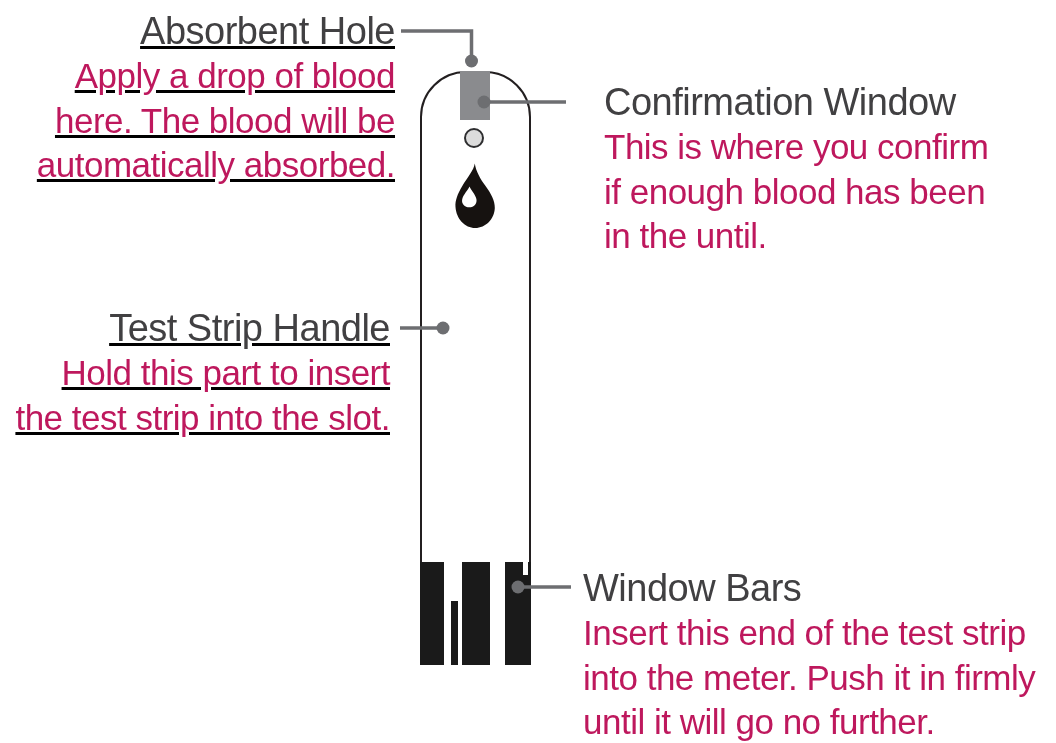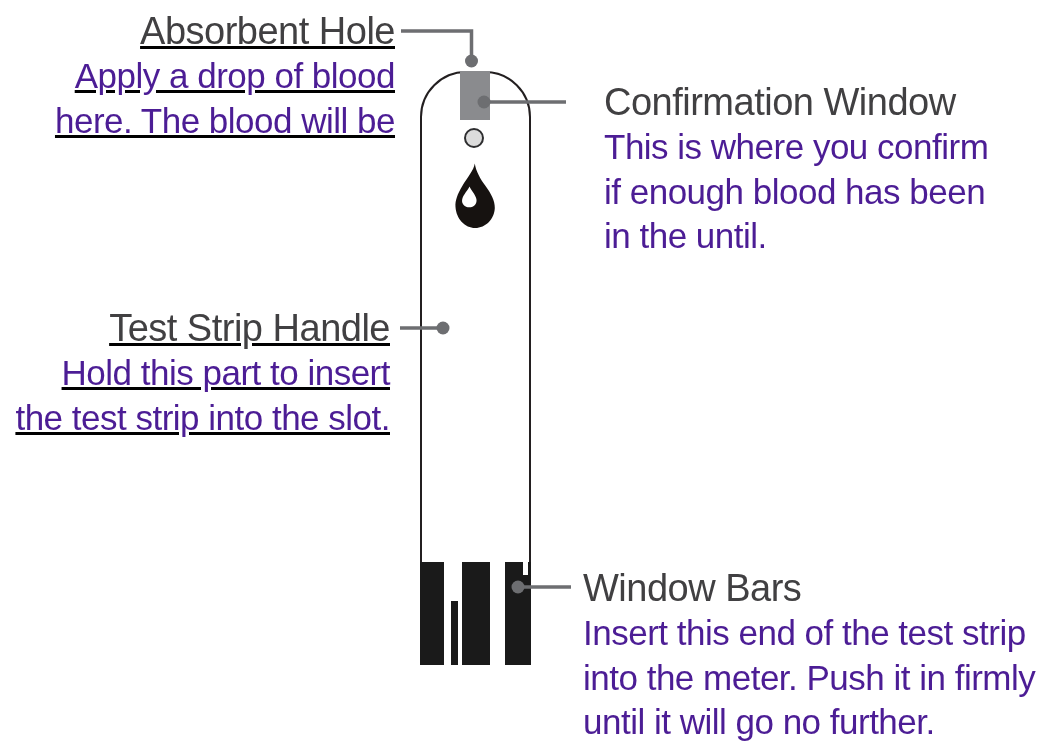--- a/index.html
+++ b/index.html
@@ -7,21 +7,21 @@
     position:relative;width:1056px;height:743px;background:#ffffff;
     font-family:"Liberation Sans",sans-serif;overflow:hidden;
   }
   
   .label-block{position:absolute;white-space:nowrap;}
   .label-block.align-right{text-align:right;}
   .label-title{
     font-size:38px;line-height:46px;color:#414042;letter-spacing:-0.5px;
   }
   .label-line{
-    font-size:35px;line-height:44.6px;color:#4c1d95;letter-spacing:-0.5px;
+    font-size:35px;line-height:44.6px;color:#be185d;letter-spacing:-0.5px;
   }
   #blk-absorbent{right:661px;top:8px;text-decoration:underline;}
   #blk-confirmation{left:604px;top:79px;}
   #blk-handle{right:666px;top:305px;text-decoration:underline;}
   #blk-contact{left:583px;top:565px;}
 
   
   #leader-overlay{position:absolute;left:0;top:0;width:1056px;height:743px;z-index:5;pointer-events:none;}
 
   
@@ -79,20 +79,21 @@
     <circle cx="443" cy="328" r="6.5" fill="#6d6e71"></circle>
 
     <path d="M518 587 H571" fill="none" stroke="#6d6e71" stroke-width="3.5"></path>
     <circle cx="518" cy="587" r="6.5" fill="#6d6e71"></circle>
   </svg>
 
   <div id="blk-absorbent" class="label-block align-right">
     <div class="label-title">Absorbent Hole</div>
     <div class="label-line">Apply a drop of blood</div>
     <div class="label-line">here. The blood will be</div>
+    <div class="label-line">automatically absorbed.</div>
   </div>
 
   <div id="blk-confirmation" class="label-block">
     <div class="label-title">Confirmation Window</div>
     <div class="label-line">This is where you confirm</div>
     <div class="label-line">if enough blood has been</div>
     <div class="label-line">in the until.</div>
   </div>
 
   <div id="blk-handle" class="label-block align-right">

